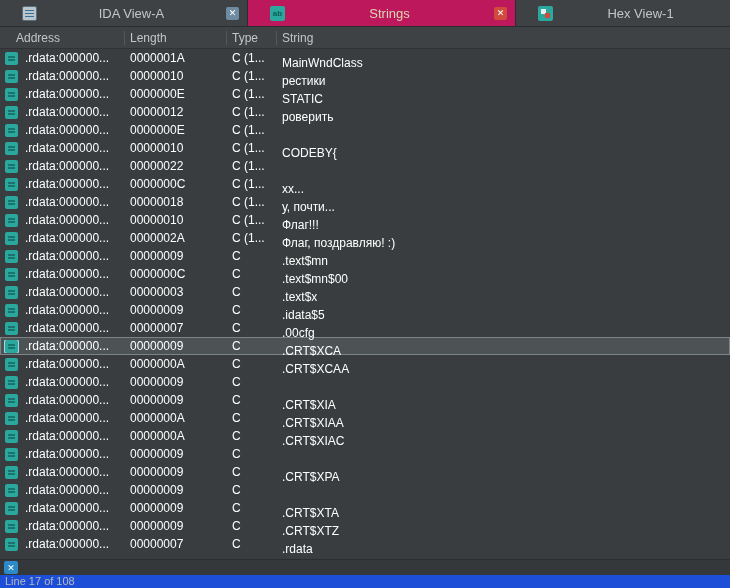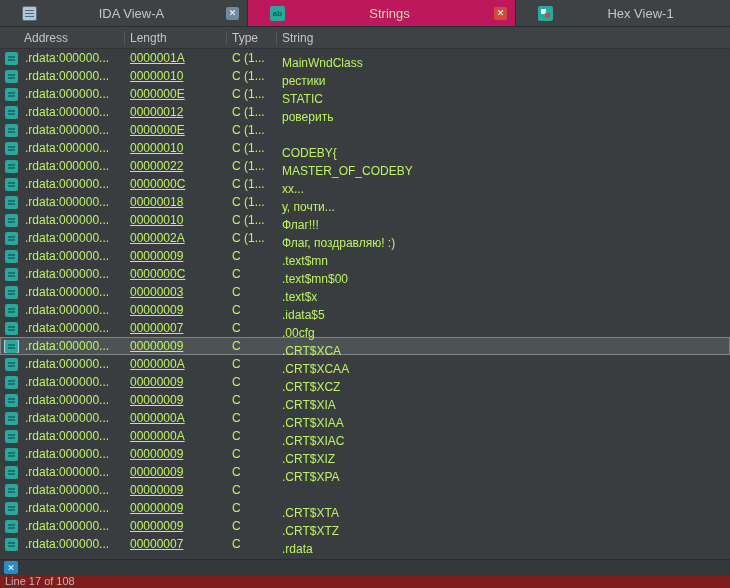--- a/index.html
+++ b/index.html
@@ -47,36 +47,36 @@
   .close-gray { background:#6f8ba2; }
   .close-red  { background:var(--close-red, #d14a3e); }
 
   
   .thead {
     height:22px; flex:0 0 auto; display:flex; align-items:center;
     background:#3e4245; border-bottom:1px solid #303335;
     font-size:12px; color:#c2c6c8;
   }
   .th { height:14px; line-height:14px; border-right:1px solid #54585b; white-space:nowrap; overflow:hidden; }
-  .th.c-address { width:125px; padding-left:24px; }
+  .th.c-address { width:125px; padding-left:16px; }
   .th.c-length  { width:102px; padding-left:5px; }
   .th.c-type    { width:50px;  padding-left:5px; }
   .th.c-string  { flex:1; padding-left:5px; border-right:none; }
 
   
   .tbody { height:510px; flex:0 0 auto; overflow:hidden; background:#393d3f; }
-  .tr { height:18px; display:flex; align-items:center; font-size:12px; color:#bef264; white-space:nowrap; }
+  .tr { height:18px; display:flex; align-items:center; font-size:12px; color:#ffffff; white-space:nowrap; }
   .tr.selected {
     background:var(--selection-bg, #4d5255);
     box-shadow:inset 0 0 0 1px #7d8487;
   }
   .td { overflow:hidden; }
   .td.icon-cell { width:25px; padding-left:5px; flex:0 0 auto; display:flex; align-items:center; }
   .td.c-address { width:100px; flex:0 0 auto; }
-  .td.c-length  { width:102px; padding-left:5px; flex:0 0 auto;text-decoration:underline; }
+  .td.c-length  { width:102px; padding-left:5px; flex:0 0 auto; }
   .td.c-type    { width:50px;  padding-left:5px; flex:0 0 auto; }
   .td.c-string  { flex:1; padding-left:5px;margin-top:10px; }
 
   .row-icon {
     width:13px; height:13px; border-radius:2px;
     background:var(--icon-teal, #2aa89e); position:relative;
   }
   .row-icon::after {
     content:""; position:absolute; left:3px; right:3px; top:4px; height:2px;
     background:#17756d; box-shadow:0 3px 0 #17756d;
@@ -88,21 +88,21 @@
     height:16px; flex:0 0 auto; background:#34383a; border-top:1px solid #2b2e30;
     display:flex; align-items:center; padding-left:4px;
   }
   .close-blue {
     width:14px; height:13px; border-radius:2px;
     background:var(--close-blue, #2d8ac8); color:#ffffff;
     display:flex; align-items:center; justify-content:center;
     font-size:9px; cursor:pointer;
   }
   .lineinfo {
-    height:13px; flex:0 0 auto; background:#7f1d1d;
+    height:13px; flex:0 0 auto; background:#1d4ed8;
     font-size:11px; color:#b6babc; padding-left:5px; line-height:13px;
     overflow:hidden;
   }
 </style>
 </head>
 <body>
 
 <div class="app">
 
   <div class="tabbar">
@@ -189,21 +189,20 @@
     <span class="td c-string">CODEBY{</span>
   </div>
 
   <div class="tr">
     <span class="td icon-cell">
       <span class="row-icon"></span>
     </span>
     <span class="td c-address">.rdata:000000...</span>
     <span class="td c-length">00000022</span>
     <span class="td c-type">C (1...</span>
-    <span class="td c-string">MASTER_OF_CODEBY</span>
   </div>
 
   <div class="tr">
     <span class="td icon-cell">
       <span class="row-icon"></span>
     </span>
     <span class="td c-address">.rdata:000000...</span>
     <span class="td c-length">0000000C</span>
     <span class="td c-type">C (1...</span>
     <span class="td c-string">xx...</span>
@@ -309,21 +308,20 @@
     <span class="td c-string">.CRT$XCAA</span>
   </div>
 
   <div class="tr">
     <span class="td icon-cell">
       <span class="row-icon"></span>
     </span>
     <span class="td c-address">.rdata:000000...</span>
     <span class="td c-length">00000009</span>
     <span class="td c-type">C</span>
-    <span class="td c-string">.CRT$XCZ</span>
   </div>
 
   <div class="tr">
     <span class="td icon-cell">
       <span class="row-icon"></span>
     </span>
     <span class="td c-address">.rdata:000000...</span>
     <span class="td c-length">00000009</span>
     <span class="td c-type">C</span>
     <span class="td c-string">.CRT$XIA</span>
@@ -349,21 +347,20 @@
     <span class="td c-string">.CRT$XIAC</span>
   </div>
 
   <div class="tr">
     <span class="td icon-cell">
       <span class="row-icon"></span>
     </span>
     <span class="td c-address">.rdata:000000...</span>
     <span class="td c-length">00000009</span>
     <span class="td c-type">C</span>
-    <span class="td c-string">.CRT$XIZ</span>
   </div>
 
   <div class="tr">
     <span class="td icon-cell">
       <span class="row-icon"></span>
     </span>
     <span class="td c-address">.rdata:000000...</span>
     <span class="td c-length">00000009</span>
     <span class="td c-type">C</span>
     <span class="td c-string">.CRT$XPA</span>

